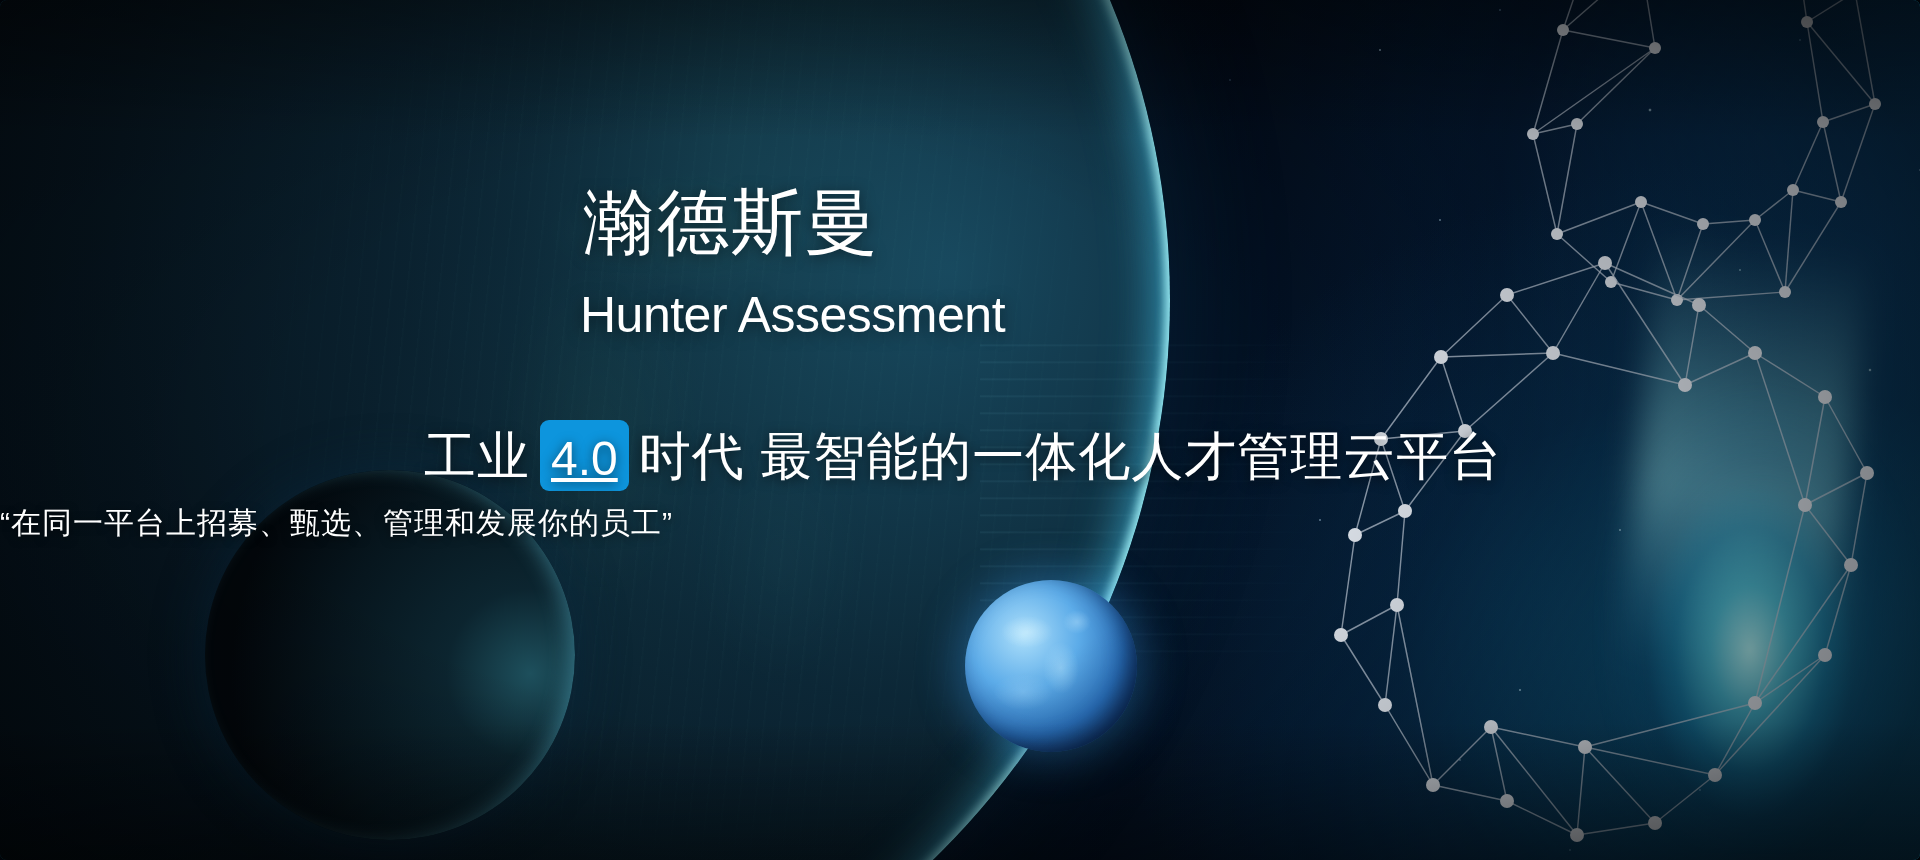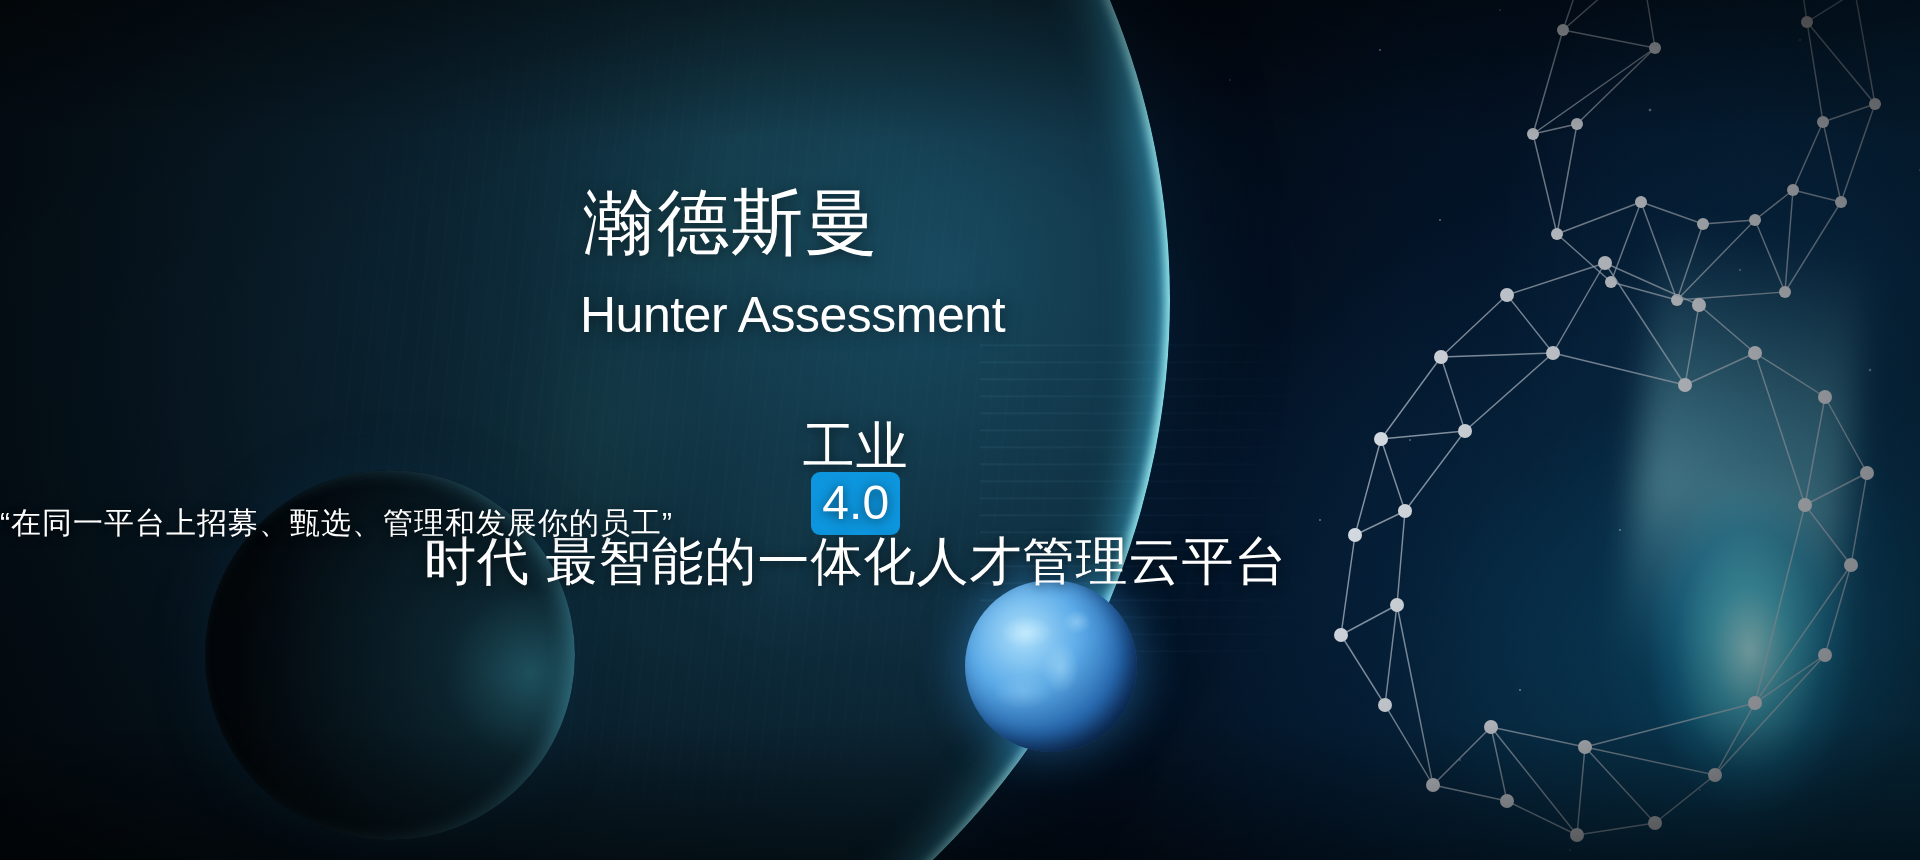--- a/index.html
+++ b/index.html
@@ -8,20 +8,21 @@
     overflow:hidden;
     background:#000308;
     font-family:"Liberation Sans", "DejaVu Sans", sans-serif;
   }
 
   #hero {
     position:relative;
     width:1920px; height:860px;
     overflow:hidden;
     background:#0f766e;
+    border-radius:7px;
   }
 
   
   .layer { position:absolute; pointer-events:none; }
 
   #space-base {
     inset:0;
     background:
       radial-gradient(ellipse 900px 700px at 1760px 660px, rgba(22,120,160,0.55) 0%, rgba(10,60,95,0.30) 40%, rgba(0,0,0,0) 72%),
       radial-gradient(ellipse 700px 900px at 1880px 250px, rgba(12,52,96,0.55) 0%, rgba(4,20,45,0.25) 55%, rgba(0,0,0,0) 80%),
@@ -230,33 +231,33 @@
     position:absolute;
     left:424px; top:420px;
     display:flex;
     align-items:center;
     font-size:52px;
     line-height:1;
     font-weight:400;
     color:#ffffff;
     white-space:nowrap;
     text-shadow:0 2px 12px rgba(0,0,0,0.6);
-    flex-direction:column;
   }
   #tagline-pre   { letter-spacing:1px; }
   #version-badge {
     display:inline-block;
     margin:0 10px;
-    padding:7px 11px 8px 11px;
+    padding:15px 11px 8px 11px;
     border-radius:9px;
     background:#0d95dd;
     color:#ffffff;
     font-size:48px;
     line-height:1;
     letter-spacing:0px;
+    text-decoration:underline;
   }
   #tagline-post  { letter-spacing:1px; }
 
   #quote {
     position:absolute;
     left:0; top:508px;
     width:1500px;
     font-size:30px;
     line-height:1;
     font-weight:400;

